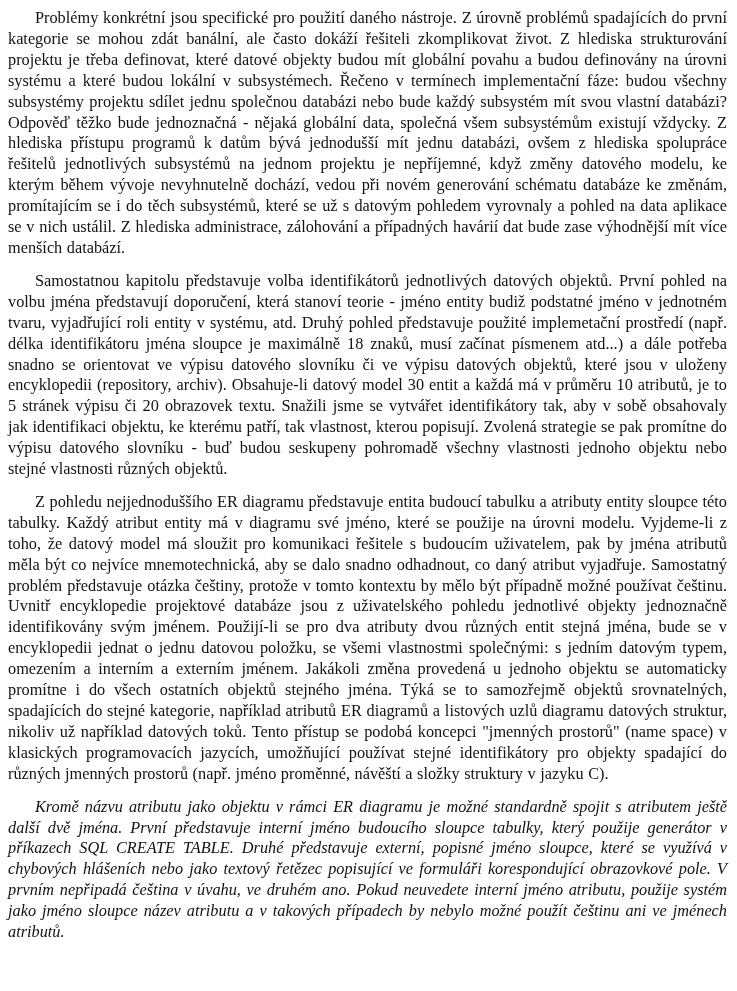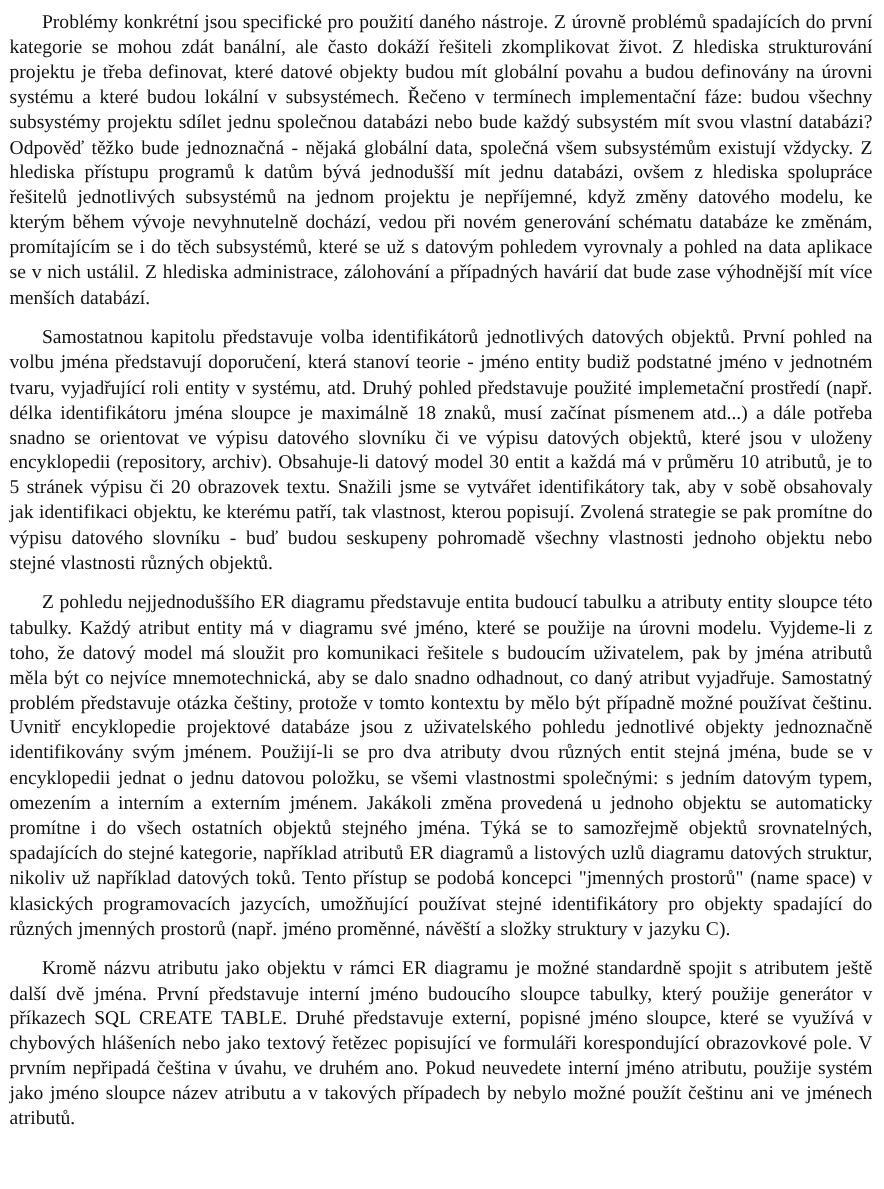--- a/index.html
+++ b/index.html
@@ -22,20 +22,21 @@
     text-align: justify;
     -webkit-font-smoothing: antialiased;
   }
   .page p {
     margin: 0 0 12px 0;
     text-indent: 27px;
     word-spacing: 0.5px;
   }
   .page p:last-child {
     margin-bottom: 0;
+    font-style: italic;
   }
 </style>
 </head>
 <body>
 
 <div class="page">
   <p>Problémy konkrétní jsou specifické pro použití daného nástroje. Z úrovně problémů spadajících do první kategorie se mohou zdát banální, ale často dokáží řešiteli zkomplikovat život. Z hlediska strukturování projektu je třeba definovat, které datové objekty budou mít globální povahu a budou definovány na úrovni systému a které budou lokální v subsystémech. Řečeno v termínech implementační fáze: budou všechny subsystémy projektu sdílet jednu společnou databázi nebo bude každý subsystém mít svou vlastní databázi? Odpověď těžko bude jednoznačná - nějaká globální data, společná všem subsystémům existují vždycky. Z hlediska přístupu programů k datům bývá jednodušší mít jednu databázi, ovšem z hlediska spolupráce řešitelů jednotlivých subsystémů na jednom projektu je nepříjemné, když změny datového modelu, ke kterým během vývoje nevyhnutelně dochází, vedou při novém generování schématu databáze ke změnám, promítajícím se i do těch subsystémů, které se už s datovým pohledem vyrovnaly a pohled na data aplikace se v nich ustálil. Z hlediska administrace, zálohování a případných havárií dat bude zase výhodnější mít více menších databází.</p>
   <p>Samostatnou kapitolu představuje volba identifikátorů jednotlivých datových objektů. První pohled na volbu jména představují doporučení, která stanoví teorie - jméno entity budiž podstatné jméno v jednotném tvaru, vyjadřující roli entity v systému, atd. Druhý pohled představuje použité implemetační prostředí (např. délka identifikátoru jména sloupce je maximálně 18 znaků, musí začínat písmenem atd...) a dále potřeba snadno se orientovat ve výpisu datového slovníku či ve výpisu datových objektů, které jsou v uloženy encyklopedii (repository, archiv). Obsahuje-li datový model 30 entit a každá má v průměru 10 atributů, je to 5 stránek výpisu či 20 obrazovek textu. Snažili jsme se vytvářet identifikátory tak, aby v sobě obsahovaly jak identifikaci objektu, ke kterému patří, tak vlastnost, kterou popisují. Zvolená strategie se pak promítne do výpisu datového slovníku - buď budou seskupeny pohromadě všechny vlastnosti jednoho objektu nebo stejné vlastnosti různých objektů.</p>
   <p>Z pohledu nejjednoduššího ER diagramu představuje entita budoucí tabulku a atributy entity sloupce této tabulky. Každý atribut entity má v diagramu své jméno, které se použije na úrovni modelu. Vyjdeme-li z toho, že datový model má sloužit pro komunikaci řešitele s budoucím uživatelem, pak by jména atributů měla být co nejvíce mnemotechnická, aby se dalo snadno odhadnout, co daný atribut vyjadřuje. Samostatný problém představuje otázka češtiny, protože v tomto kontextu by mělo být případně možné používat češtinu. Uvnitř encyklopedie projektové databáze jsou z uživatelského pohledu jednotlivé objekty jednoznačně identifikovány svým jménem. Použijí-li se pro dva atributy dvou různých entit stejná jména, bude se v encyklopedii jednat o jednu datovou položku, se všemi vlastnostmi společnými: s jedním datovým typem, omezením a interním a externím jménem. Jakákoli změna provedená u jednoho objektu se automaticky promítne i do všech ostatních objektů stejného jména. Týká se to samozřejmě objektů srovnatelných, spadajících do stejné kategorie, například atributů ER diagramů a listových uzlů diagramu datových struktur, nikoliv už například datových toků. Tento přístup se podobá koncepci "jmenných prostorů" (name space) v klasických programovacích jazycích, umožňující používat stejné identifikátory pro objekty spadající do různých jmenných prostorů (např. jméno proměnné, návěští a složky struktury v jazyku C).</p>
   <p>Kromě názvu atributu jako objektu v rámci ER diagramu je možné standardně spojit s atributem ještě další dvě jména. První představuje interní jméno budoucího sloupce tabulky, který použije generátor v příkazech SQL CREATE TABLE. Druhé představuje externí, popisné jméno sloupce, které se využívá v chybových hlášeních nebo jako textový řetězec popisující ve formuláři korespondující obrazovkové pole. V prvním nepřipadá čeština v úvahu, ve druhém ano. Pokud neuvedete interní jméno atributu, použije systém jako jméno sloupce název atributu a v takových případech by nebylo možné použít češtinu ani ve jménech atributů.</p>

